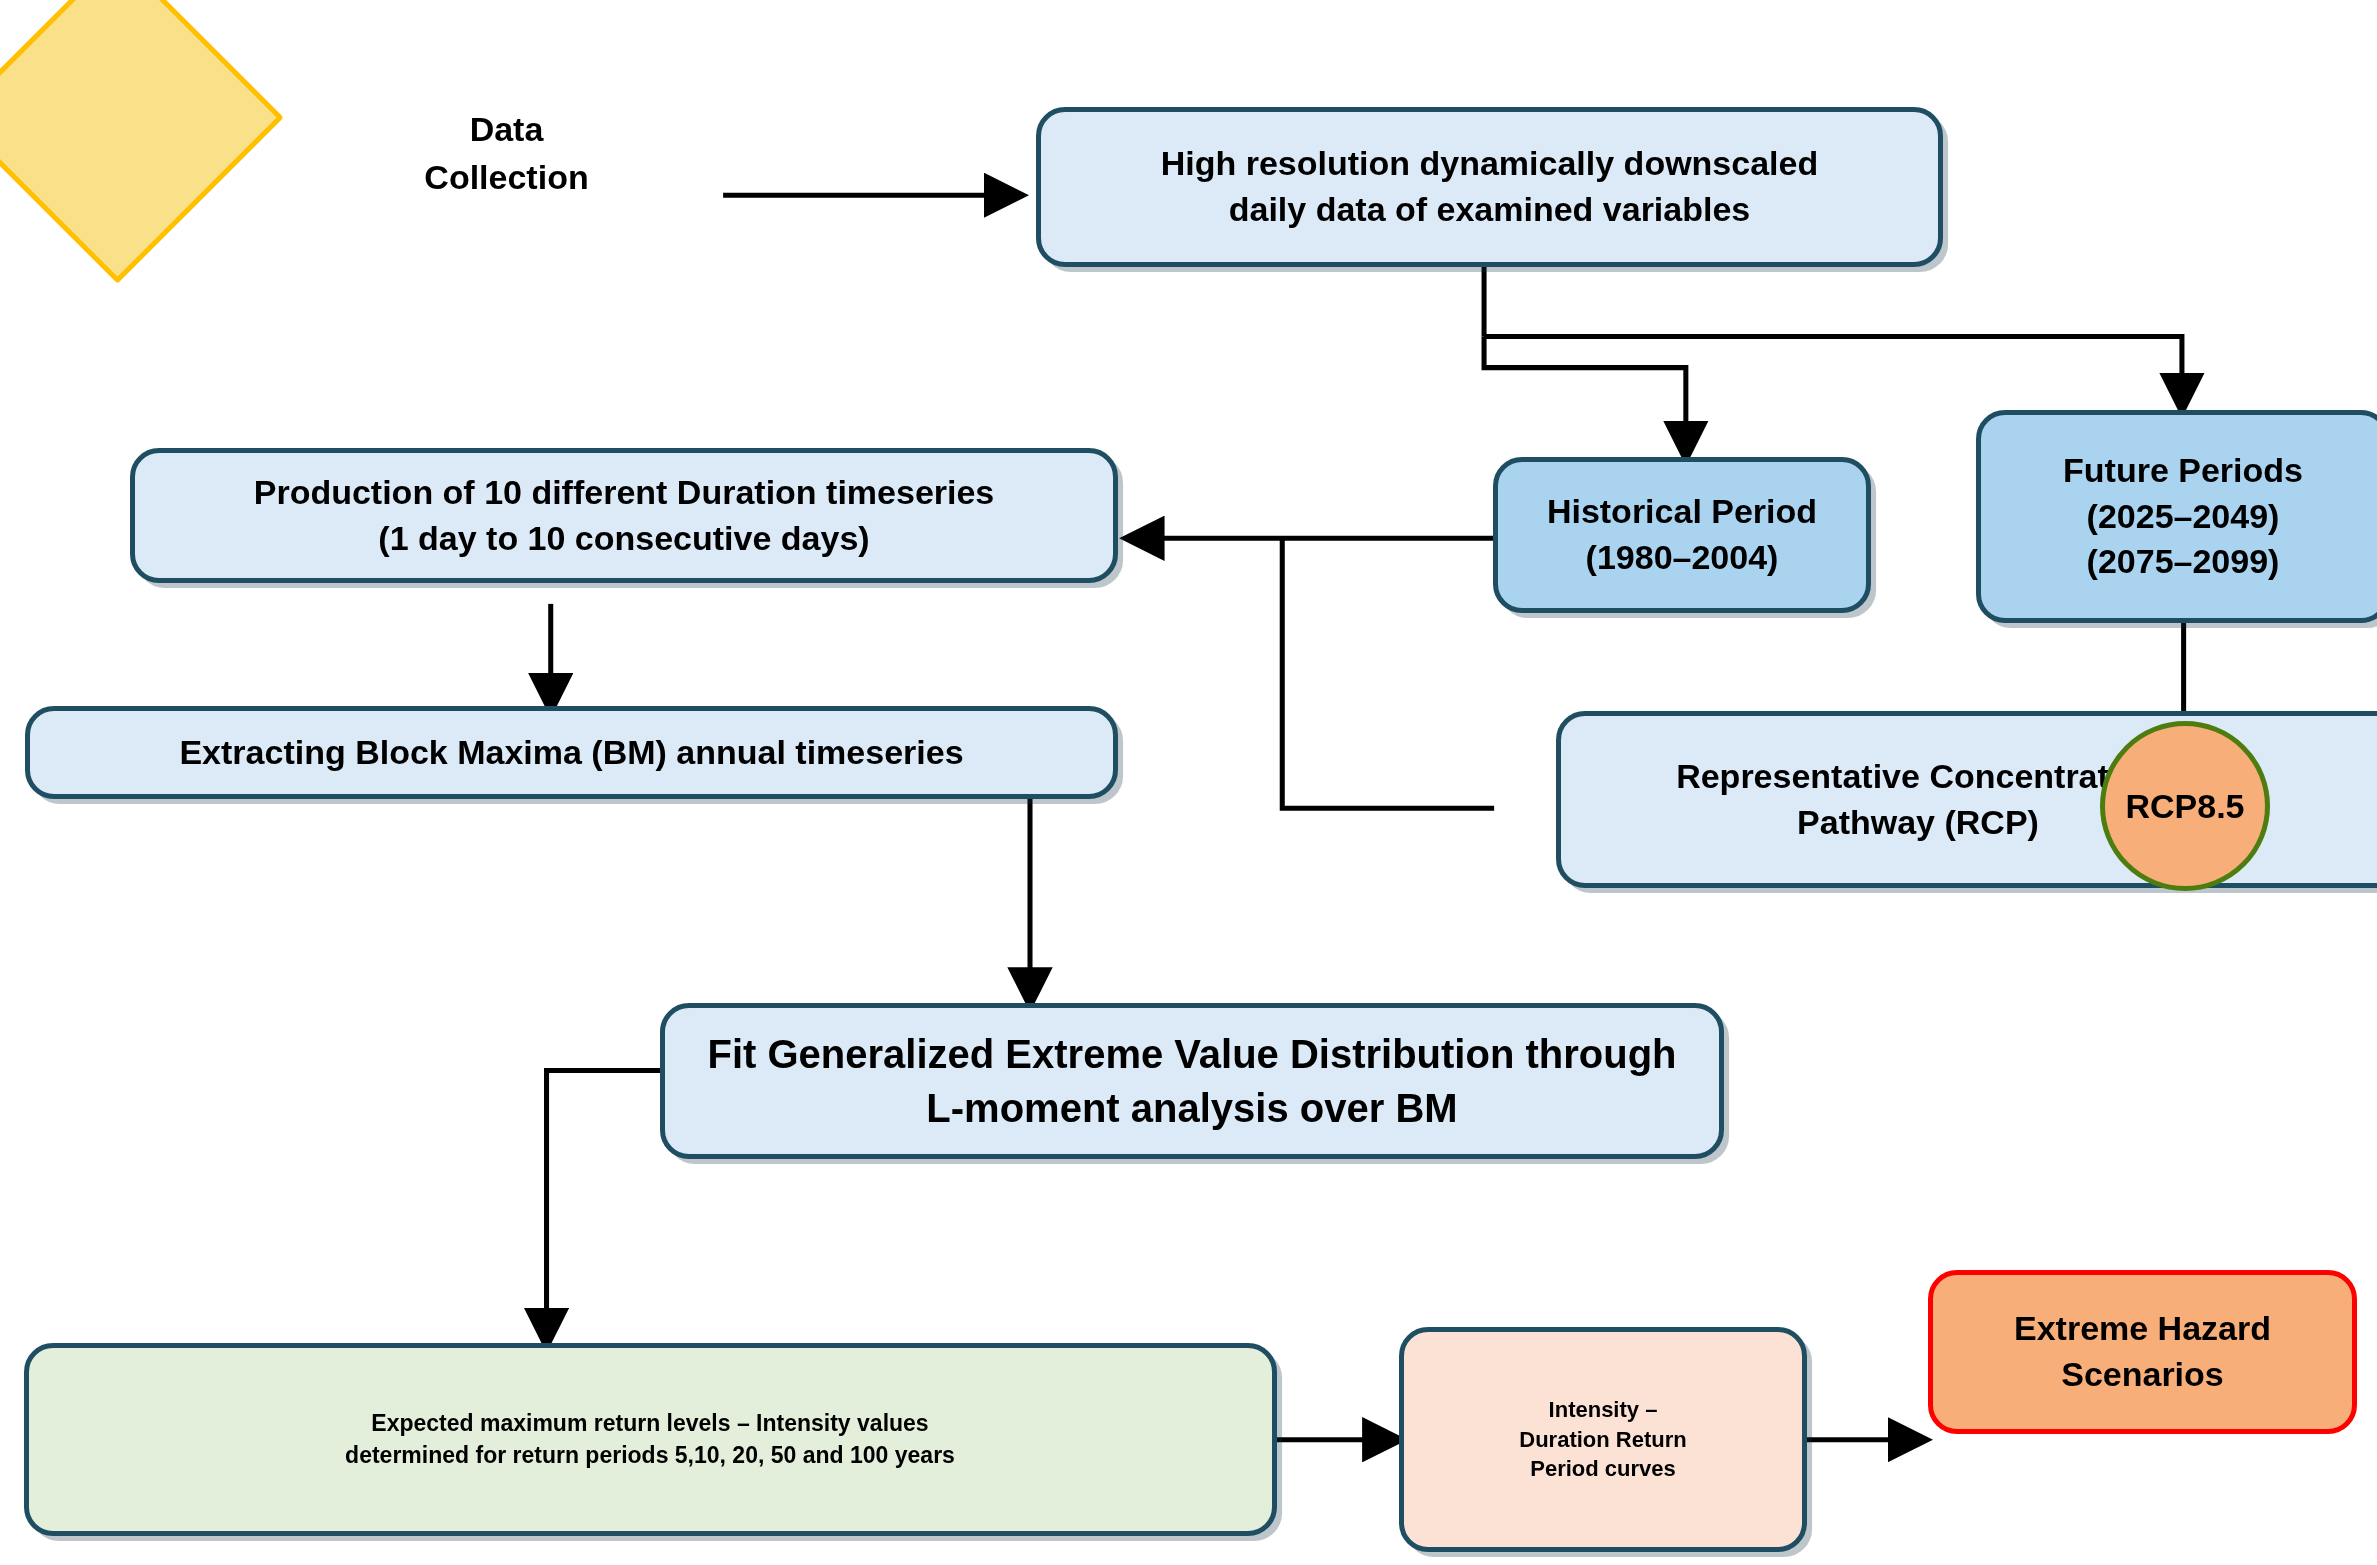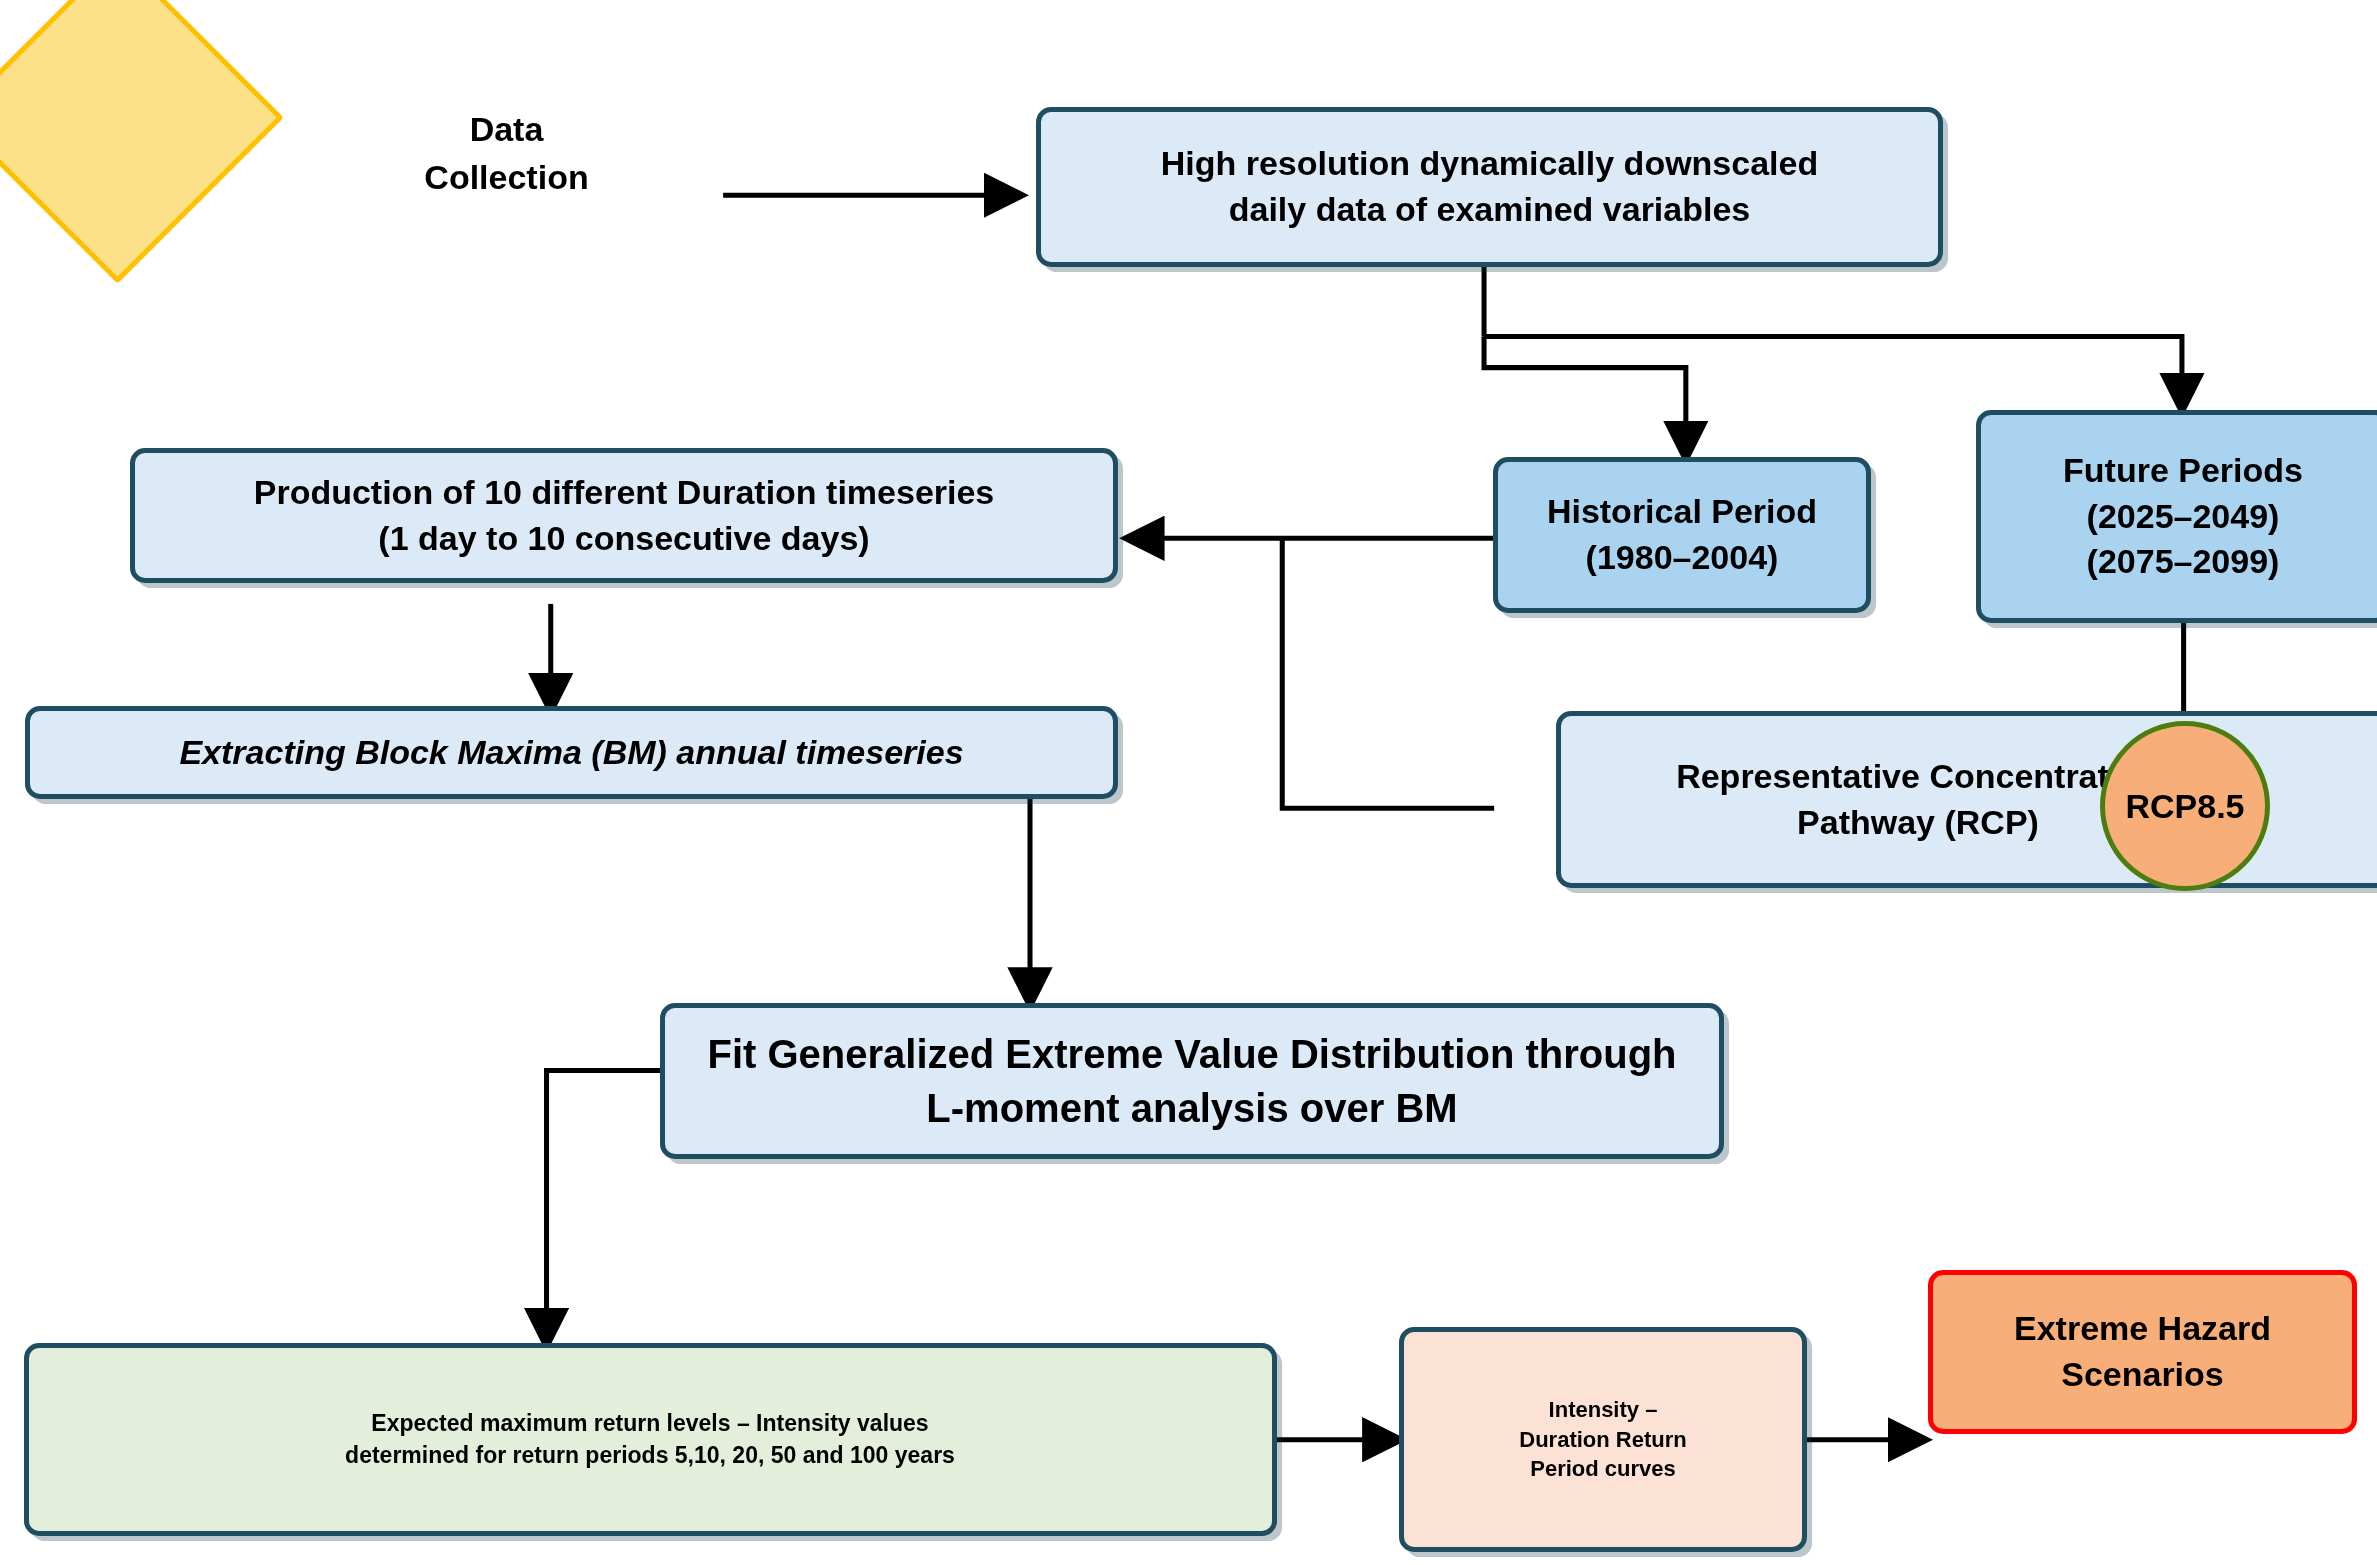--- a/index.html
+++ b/index.html
@@ -32,21 +32,21 @@
     justify-content: center;
     text-align: center;
     color: #000000;
     font-weight: bold;
     line-height: 1.35;
     white-space: pre-line;
     z-index: 2;
   }
   
   .rbox {
-    border-radius: 15px;
+    border-radius: 29px;
     border: 5.9px solid #1F4E63;
     box-shadow: 5.9px 5.9px 0 -0.8px rgba(18,52,70,0.28);
   }
   .fill-lightblue { background: #DCEAF7; }
   .fill-midblue   { background: #A9D3EF; }
   .fill-green     { background: #E3EFDB; }
   .fill-peach     { background: #FBE2D5; }
   .fill-orange    { background: #F8AE79; }
   .border-red     { border-color: #FF0000; }
 
@@ -131,21 +131,21 @@
   <div class="node rbox fill-midblue" style="left:1493px; top:457px; width:378px; height:156px; font-size:34px;">Historical  Period
 (1980–2004)</div>
 
   <div class="node rbox fill-midblue" style="left:1976px; top:410px; width:414px; height:213px; font-size:34px;">Future Periods
 (2025–2049)
 (2075–2099)</div>
 
   <div class="node rbox fill-lightblue" style="left:130px; top:448px; width:988px; height:135px; font-size:34px;">Production  of 10 different Duration  timeseries
 (1 day to 10 consecutive days)</div>
 
-  <div class="node rbox fill-lightblue" style="left:25px; top:706px; width:1093px; height:93px; font-size:34px;font-style:italic;">Extracting Block Maxima (BM) annual  timeseries</div>
+  <div class="node rbox fill-lightblue" style="left:25px; top:706px; width:1093px; height:93px; font-size:34px;">Extracting Block Maxima (BM) annual  timeseries</div>
 
   <div class="node rbox fill-lightblue" style="left:1556px; top:711px; width:881px; height:177px; font-size:34px; justify-content:flex-start;">
     <span style="display:block; width:664px; text-align:center; white-space:pre-line; margin-left:25px;">Representative Concentration
 Pathway (RCP)</span>
   </div>
   <div class="ellipse" style="left:2100px; top:721px; width:160px; height:160px; font-size:34px;">
     <span>RCP8.5</span>
   </div>
 
   <div class="node rbox fill-lightblue" style="left:660px; top:1003px; width:1064px; height:156px; font-size:40px;">Fit Generalized  Extreme Value Distribution  through

